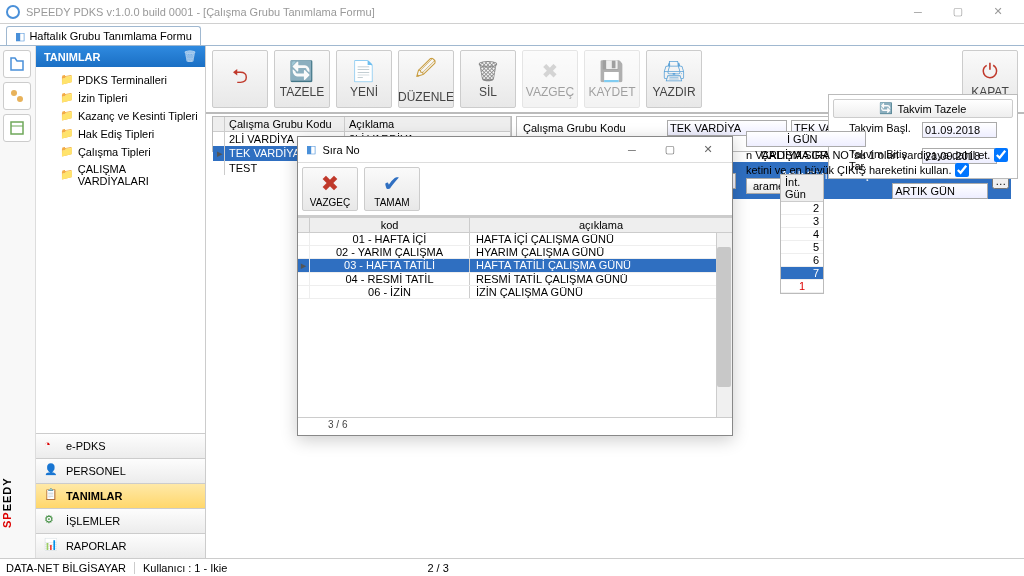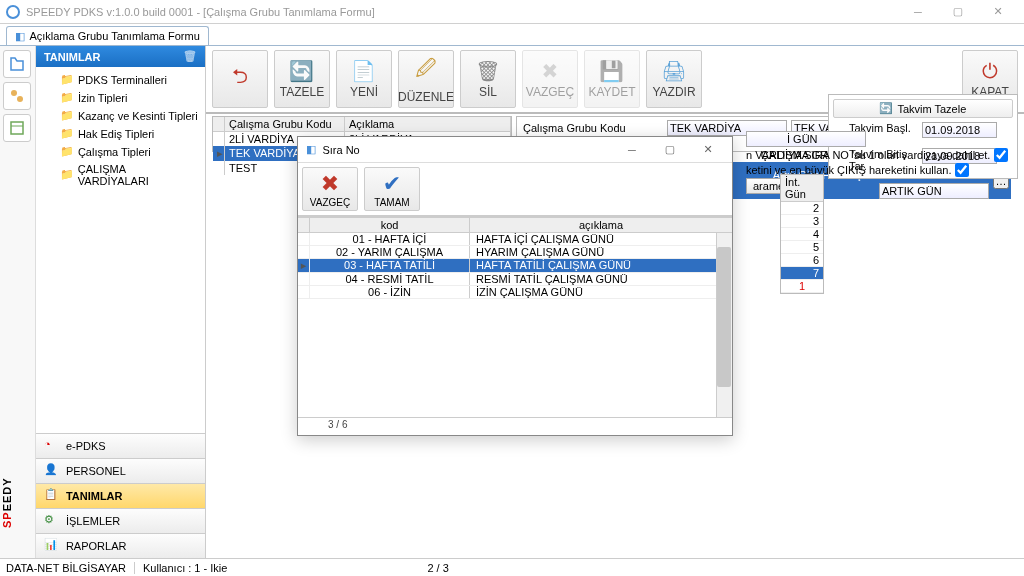--- a/index.html
+++ b/index.html
@@ -115,21 +115,21 @@
   <span>SPEEDY PDKS v:1.0.0 build 0001 - [Çalışma Grubu Tanımlama Formu]</span>
   <span class="spacer"></span>
   <div class="winbtn">─</div>
   <div class="winbtn">▢</div>
   <div class="winbtn">✕</div>
 </div>
 
 <div class="formtabs">
   <div class="formtab">
     <span style="color:#4a90d9">◧</span>
-    <span>Açıklama Grubu Tanımlama Formu</span>
+    <span>Haftalık Grubu Tanımlama Formu</span>
   </div>
 </div>
 
 <div class="main">
 
   <div class="leftcol">
     <div class="licon">
       <svg width="18" height="18" viewBox="0 0 18 18">
           <path d="M3 3h4l2 3h6v9H3z" fill="none" stroke="#4a90d9" stroke-width="1.5"></path>
         </svg>
@@ -280,21 +280,21 @@
           <input class="finput" style="width: 80px;" value="225:00:00">
           <span style="width:40px"></span>
           <span>PUANTAJSIZ ( Kart Basmasmayanlar )  ÇALIŞMA GRUBU.</span>
           <input type="checkbox" class="fchk" style="">
         </div>
         <div class="frow" style="background:#2f6fc1;color:#fff;padding:0 2px">
           <span class="flbl">Haftalık Çalışma Süresi</span>
           <input class="finput" style="width: 80px;" value="00:00:00">
           <span style="width:40px"></span>
           <span>Artık Gün Hakediş Kodu</span>
-          <input class="finput" style="width: 110px; margin-top: 21px;" value="ARTIK GÜN">
+          <input class="finput" style="width: 96px; margin-top: 21px;" value="ARTIK GÜN">
           <button style="width:18px">…</button>
         </div>
       </div>
     </div>
 
     <div class="calpanel">
       <div class="cphdr">
         <span style="color:#2f6fc1">🔄</span>
         <span>Takvim Tazele</span>
       </div>

